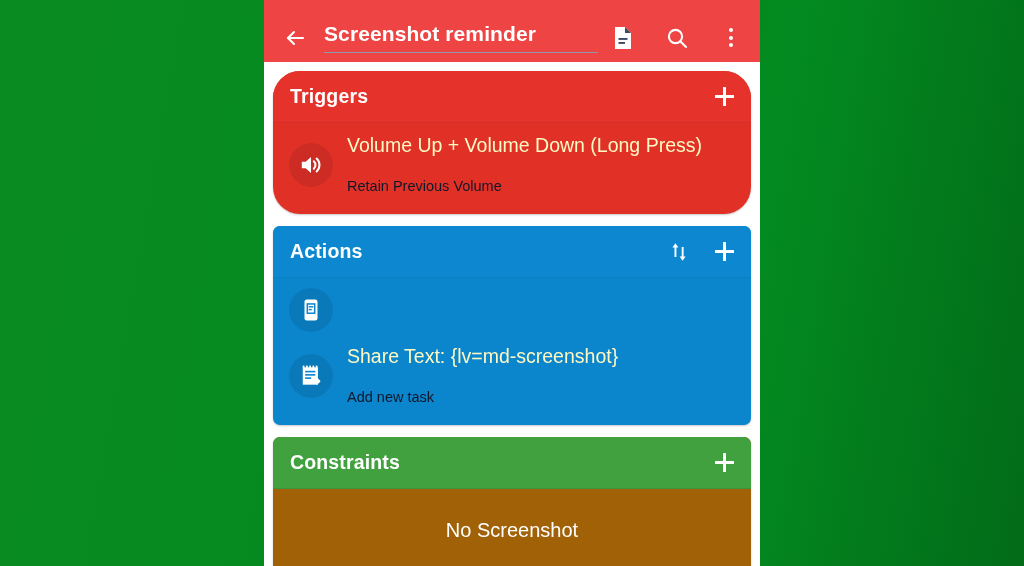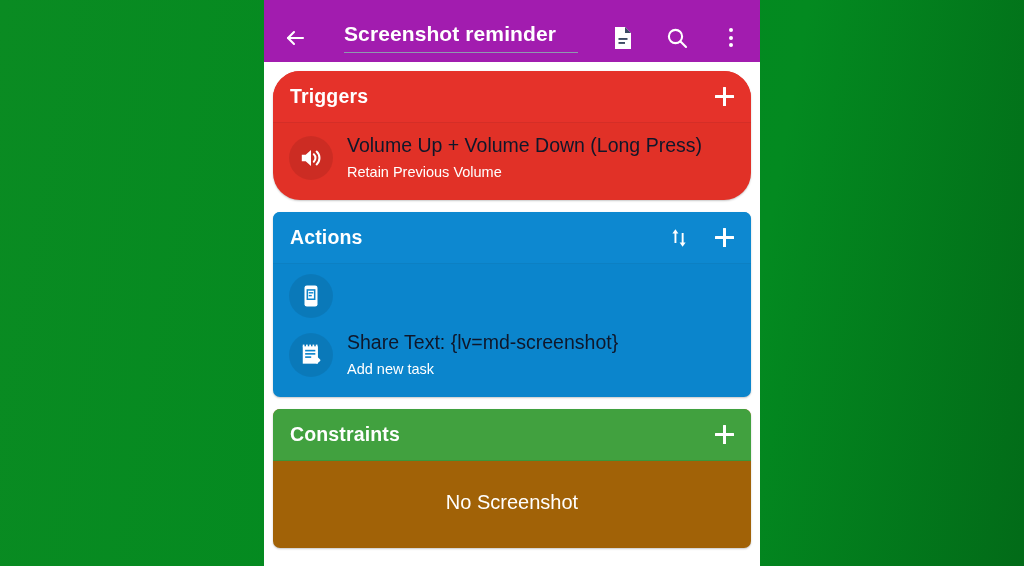--- a/index.html
+++ b/index.html
@@ -18,25 +18,24 @@
     position: absolute;
     left: 264px; top: 0;
     width: 496px; height: 566px;
     background: #ffffff;
     overflow: hidden;
   }
 
   
   #appbar {
     height: 62px;
-    background: #a21caf;
+    background: #ef4444;
     display: flex;
     align-items: center;
     padding: 13px 14px 0 16px;
-    gap: 20px;
   }
   .bar-icon {
     width: 30px; height: 30px;
     display: flex; align-items: center; justify-content: center;
     flex: 0 0 auto;
     color: #ffffff;
   }
   #title-wrap {
     flex: 1 1 auto;
     margin-left: 14px;
@@ -99,30 +98,30 @@
     padding: 6px 16px;
     gap: 14px;
   }
   .av {
     width: 44px; height: 44px; border-radius: 50%;
     flex: 0 0 auto;
     display: flex; align-items: center; justify-content: center;
   }
   .rtext { min-width: 0; }
   .rtitle {
-    color: #0f172a;
+    color: #fef9c3;
     font-size: 19.5px;
     line-height: 25px;
     white-space: nowrap;
   }
   .rsub {
-    color: #ffffff;
+    color: #0f172a;
     font-size: 14.5px;
     line-height: 20px;
-    margin-top: 4px;
+    margin-top: 18px;
     white-space: nowrap;
   }
   .empty-msg {
     text-align: center;
     color: #ffffff;
     font-size: 20px;
     padding: 26px 0 22px 0;
   }
 
   

